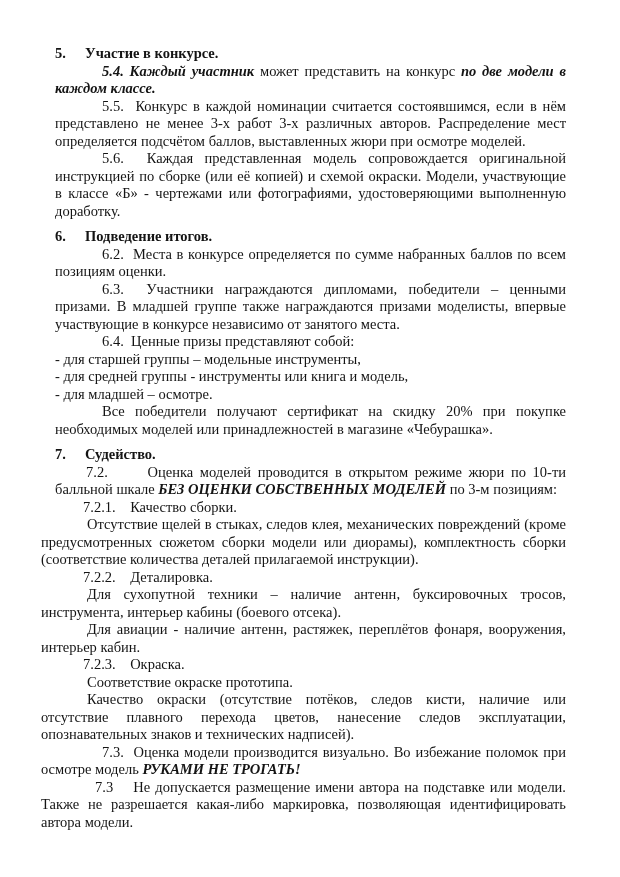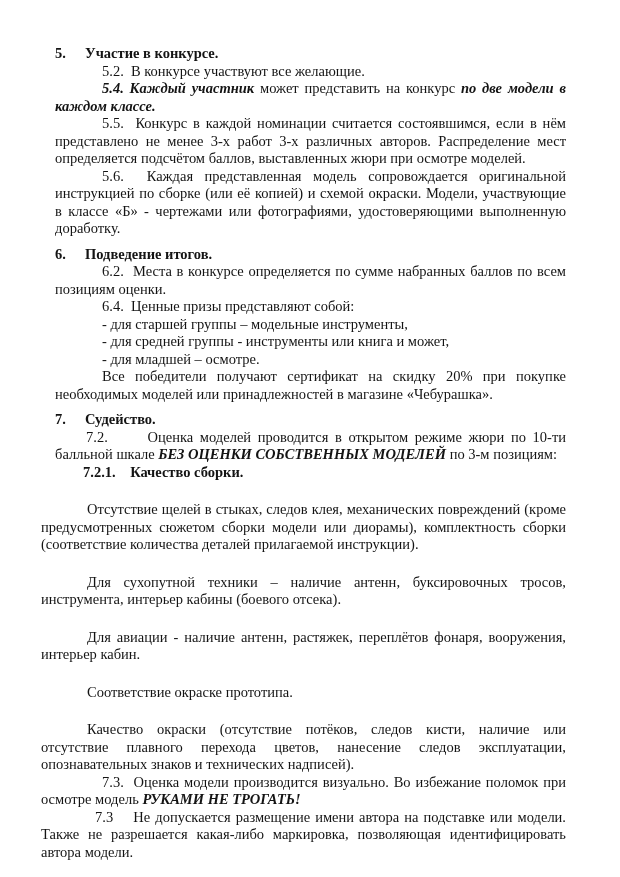--- a/index.html
+++ b/index.html
@@ -12,61 +12,63 @@
   .page{box-sizing:border-box;width:620px;height:877px;padding:45px 54px 0 55px;}
   .blk{text-align:justify;margin:0;}
   
   .h1{display:flex;font-weight:bold;text-align:left;}
   .h1 .num{width:30px;flex:none;}
   
   .p{text-indent:47px;}
   
   .p72{text-indent:31px;}
   
-  .p7{margin-left:-14px;text-indent:46px;margin-top:20px;}
+  .p7{margin-left:-14px;text-indent:46px;}
   .p7a{margin-left:-14px;text-indent:61px;}
   .p7b{margin-left:-14px;text-indent:54px;}
   
-  .h2{margin-left:-14px;text-indent:42px;font-weight:bold;text-align:left;}
+  .h2{margin-left:-14px;text-indent:42px;font-weight:normal;text-align:left;}
   
-  .list{margin-left:47px;text-align:left;}
+  .list{text-align:left;}
   .sp6{}
   .sp8{margin-top:8px;}
   .b{font-weight:bold;font-style:italic;}
 </style>
 </head>
 <body>
 
 <div class="page">
   <div>
       <div class="blk h1">
         <span class="num">5.</span>
         <span>Участие в конкурсе.</span>
       </div>
-      <div class="blk p"><span>5.2.&nbsp; В конкурсе участвуют все желающие.</span></div>
       <div class="blk p"><span class="b">5.4. Каждый участник</span><span> может представить на конкурс </span><span class="b">по две модели в каждом классе.</span></div>
       <div class="blk p"><span>5.5.&nbsp; Конкурс в каждой номинации считается состоявшимся, если в нём представлено не менее 3-х работ 3-х различных авторов. Распределение мест определяется подсчётом баллов, выставленных жюри при осмотре моделей.</span></div>
       <div class="blk p"><span>5.6.&nbsp; Каждая представленная модель сопровождается оригинальной инструкцией по сборке (или её копией) и схемой окраски. Модели, участвующие в классе «Б» - чертежами или фотографиями, удостоверяющими выполненную доработку.</span></div>
       <div class="blk h1 sp8">
         <span class="num">6.</span>
         <span>Подведение итогов.</span>
       </div>
       <div class="blk p"><span>6.2.&nbsp; Места в конкурсе определяется по сумме набранных баллов по всем позициям оценки.</span></div>
+      <div class="blk p"><span>6.3.&nbsp; Участники награждаются дипломами, победители – ценными призами. В младшей группе также награждаются призами моделисты, впервые участвующие в конкурсе независимо от занятого места.</span></div>
       <div class="blk p"><span>6.4.&nbsp; Ценные призы представляют собой:</span></div>
       <div class="blk list"><span>- для старшей группы – модельные инструменты,</span></div>
-      <div class="blk list"><span>- для средней группы - инструменты или книга и может,</span></div>
+      <div class="blk list"><span>- для средней группы - инструменты или книга и модель,</span></div>
       <div class="blk list"><span>- для младшей – осмотре.</span></div>
       <div class="blk p"><span>Все победители получают сертификат на скидку 20% при покупке необходимых моделей или принадлежностей в магазине «Чебурашка».</span></div>
       <div class="blk h1 sp8">
         <span class="num">7.</span>
         <span>Судейство.</span>
       </div>
       <div class="blk p72"><span>7.2.&nbsp;&nbsp;&nbsp;&nbsp;&nbsp; Оценка моделей проводится в открытом режиме жюри по 10-ти балльной шкале </span><span class="b">БЕЗ ОЦЕНКИ СОБСТВЕННЫХ МОДЕЛЕЙ</span><span> по 3-м позициям:</span></div>
       <div class="blk h2"><span>7.2.1.&nbsp;&nbsp;&nbsp;&nbsp;Качество сборки.</span></div>
       <div class="blk p7"><span>Отсутствие щелей в стыках, следов клея, механических повреждений (кроме предусмотренных сюжетом сборки модели или диорамы), комплектность сборки (соответствие количества деталей прилагаемой инструкции).</span></div>
+      <div class="blk h2"><span>7.2.2.&nbsp;&nbsp;&nbsp;&nbsp;Деталировка.</span></div>
       <div class="blk p7"><span>Для сухопутной техники – наличие антенн, буксировочных тросов, инструмента, интерьер кабины (боевого отсека).</span></div>
       <div class="blk p7"><span>Для авиации - наличие антенн, растяжек, переплётов фонаря, вооружения, интерьер кабин.</span></div>
+      <div class="blk h2"><span>7.2.3.&nbsp;&nbsp;&nbsp;&nbsp;Окраска.</span></div>
       <div class="blk p7"><span>Соответствие окраске прототипа.</span></div>
       <div class="blk p7"><span>Качество окраски (отсутствие потёков, следов кисти, наличие или отсутствие плавного перехода цветов, нанесение следов эксплуатации, опознавательных знаков и технических надписей).</span></div>
       <div class="blk p7a sp6"><span>7.3.&nbsp; Оценка модели производится визуально. Во избежание поломок при осмотре модель </span><span class="b">РУКАМИ НЕ ТРОГАТЬ!</span></div>
       <div class="blk p7b"><span>7.3&nbsp;&nbsp;&nbsp; Не допускается размещение имени автора на подставке или модели. Также не разрешается какая-либо маркировка, позволяющая идентифицировать автора модели.</span></div>
     </div>
 </div>
 
 </body></html>

